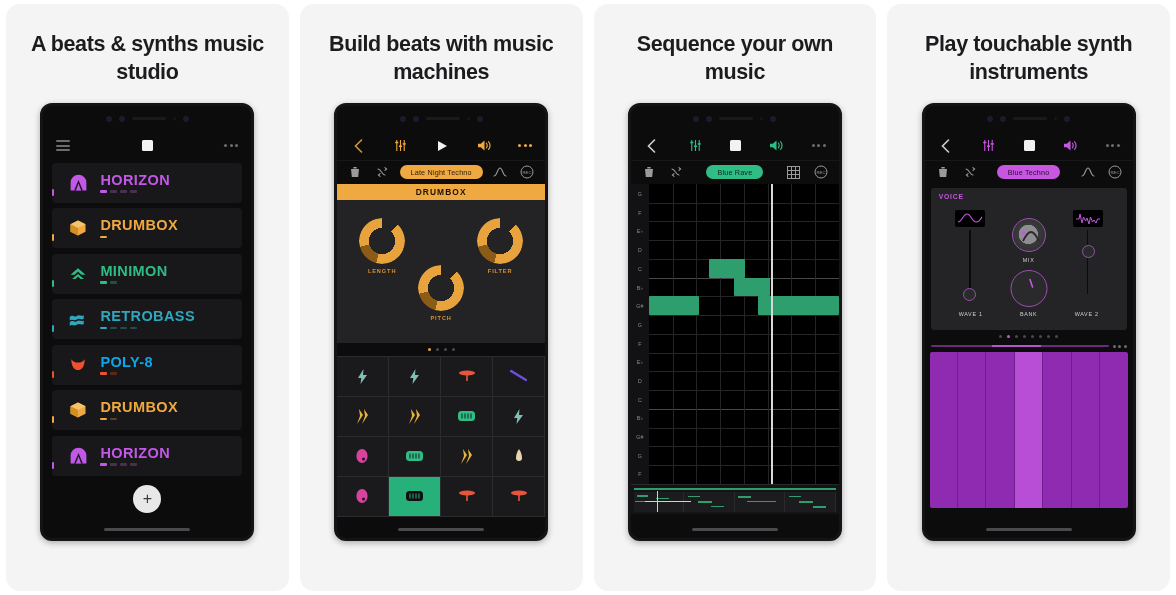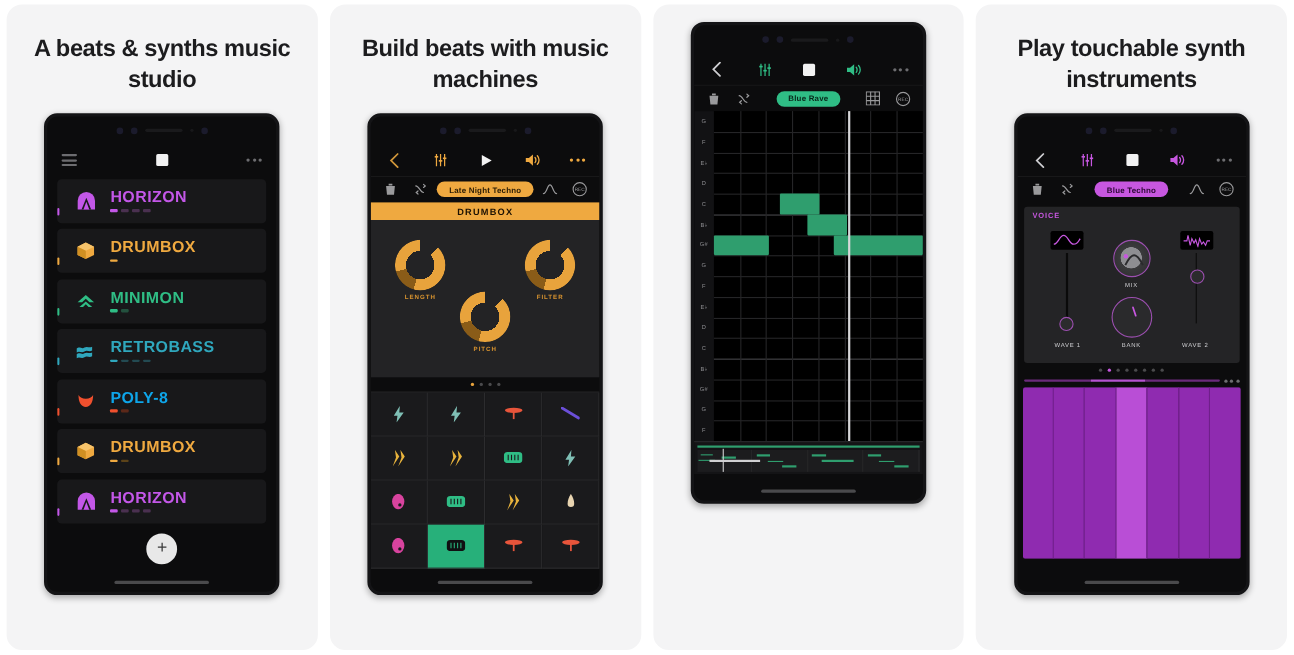--- a/index.html
+++ b/index.html
@@ -78,21 +78,21 @@
   .nav-ic { width: 16px; height: 16px; display: flex; align-items: center; justify-content: center; }
   .nav-ic svg { display: block; }
 
   
   .toolbar {
     height: 24px; display: flex; align-items: center; padding: 0 10px;
     justify-content: space-between; border-top: 1px solid rgba(255,255,255,.05);
   }
   .tb-left, .tb-right { display: flex; align-items: center; gap: 11px; }
   .pill {
-    padding: 2.5px 11px; border-radius: 9px; font-size: 7.2px; font-weight: bold;
+    padding: 2.5px 11px; border-radius: 9px; font-size: 7.2px; font-weight: normal;
     letter-spacing: .2px; white-space: nowrap;
   }
 
   
   .inst-list { padding: 3px 9px 0; display: flex; flex-direction: column; gap: 5.5px; }
   .inst-row {
     height: 40px; background: #18181a; border-radius: 4px;
     display: flex; align-items: center; padding-left: 6px; position: relative;
     overflow: hidden;
   }
@@ -555,20 +555,22 @@
               <rect x="8.2" y="3" width="1.6" height="8" fill="#e8553b"></rect>
             </svg>
           </div>
       </div>
 
       <div class="home-ind"></div>
     </div>
   </div>
 
   <div class="card">
+    <div class="headline">Sequence your
+own music</div>
     <div class="phone">
       <span class="btn-side btn-l1"></span>
       <span class="btn-side btn-l2"></span>
       <span class="btn-side btn-l3"></span>
       <span class="btn-side btn-r1"></span>
 
       <div class="notch-row">
         <span class="nd"></span>
         <span class="nd"></span>
         <span class="nbar"></span>

